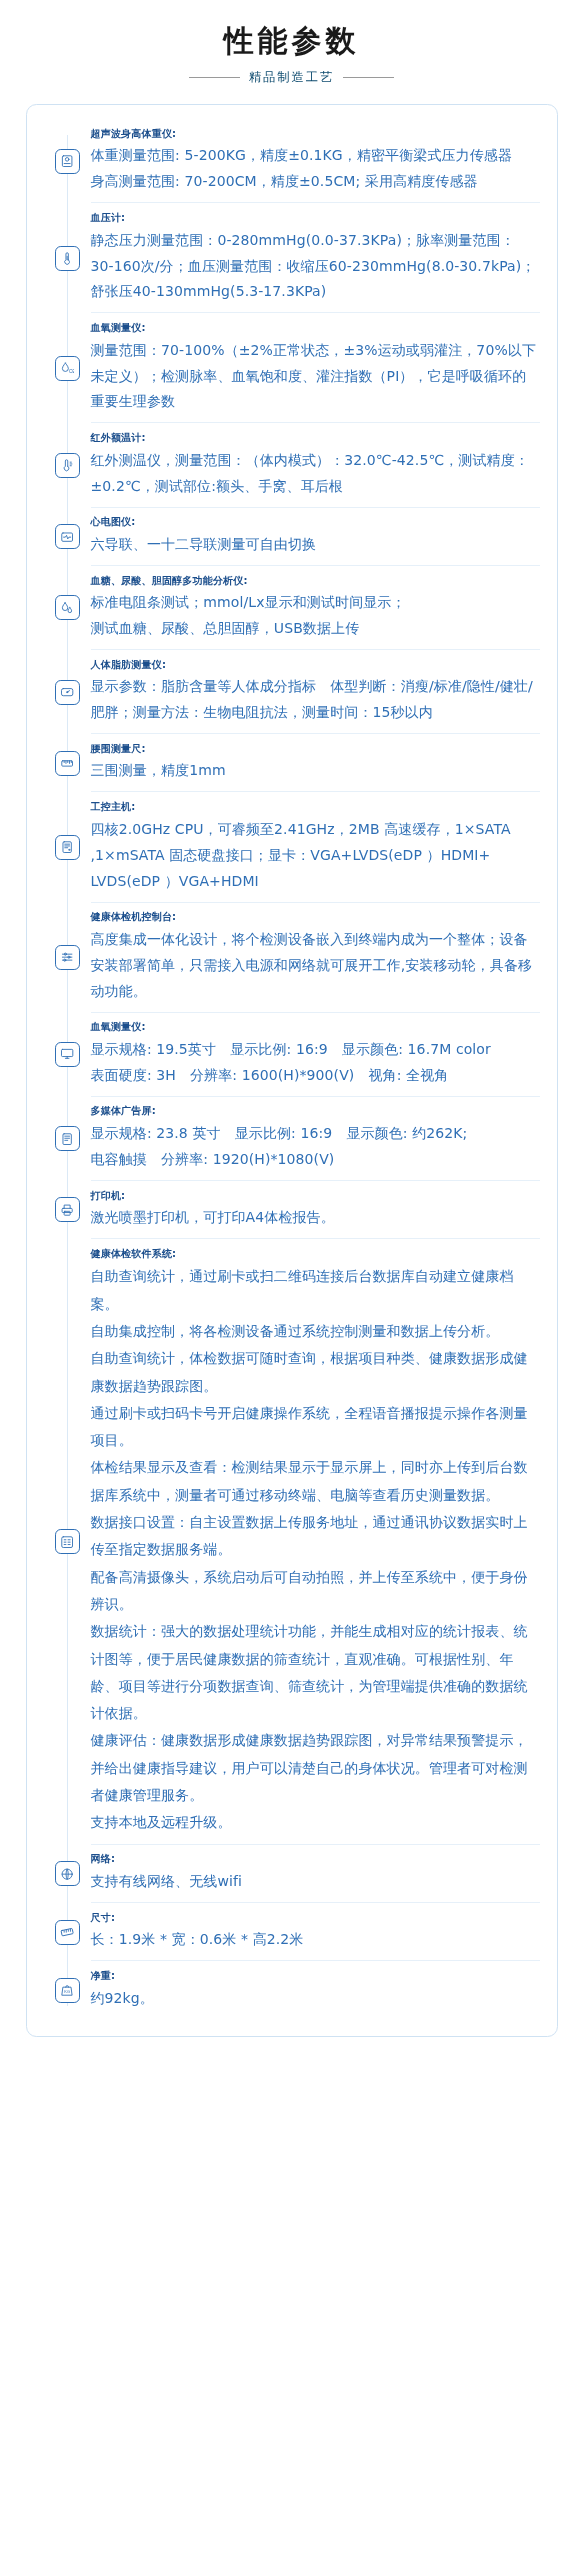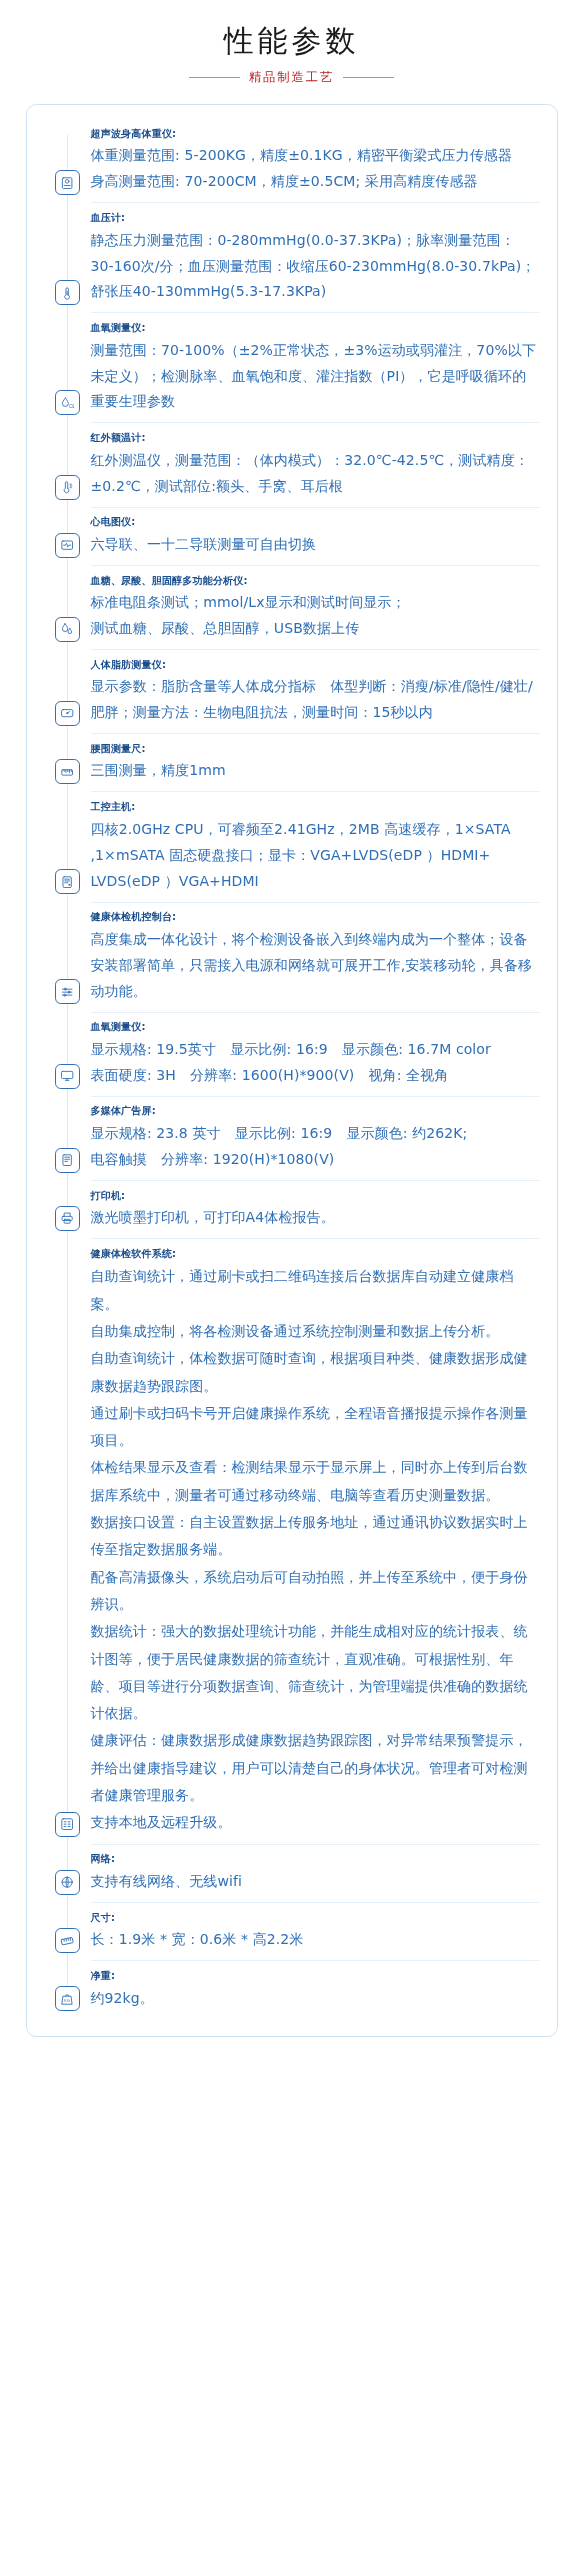--- a/index.html
+++ b/index.html
@@ -20,41 +20,41 @@
     padding-top: 22px;
   }
 
   
   .header {
     text-align: center;
     margin-bottom: 18px;
   }
   .header .main-title {
     font-size: 30px;
-    font-weight: normal;
+    font-weight: bold;
     color: #1a1a1a;
     letter-spacing: 3.9px;
     line-height: 1.25;
   }
   .header .sub-wrap {
     margin-top: 9px;
     display: flex;
     align-items: center;
     justify-content: center;
     gap: 9px;
   }
   .header .rule {
     width: 51px;
     height: 0.6px;
     background: #9a9a9a;
     display: block;
   }
   .header .sub-title {
     font-size: 12.3px;
-    color: #b91c1c;
+    color: #0c4a6e;
     letter-spacing: 1.9px;
   }
 
   
   .card {
     width: 532px;
     margin: 0 auto;
     border: 0.6px solid #cfe2f3;
     border-radius: 10.4px;
     background: #ffffff;
@@ -69,21 +69,21 @@
     left: 40px;
     top: 30px;
     bottom: 30px;
     width: 0.6px;
     background: #dbe9f6;
     z-index: 0;
   }
 
   .row {
     display: flex;
-    align-items: flex-end;
+    align-items: center;
     padding: 7.1px 0;
     position: relative;
     z-index: 1;
   }
 
   .icon-cell {
     width: 47px;
     flex: 0 0 47px;
     display: flex;
     justify-content: center;

